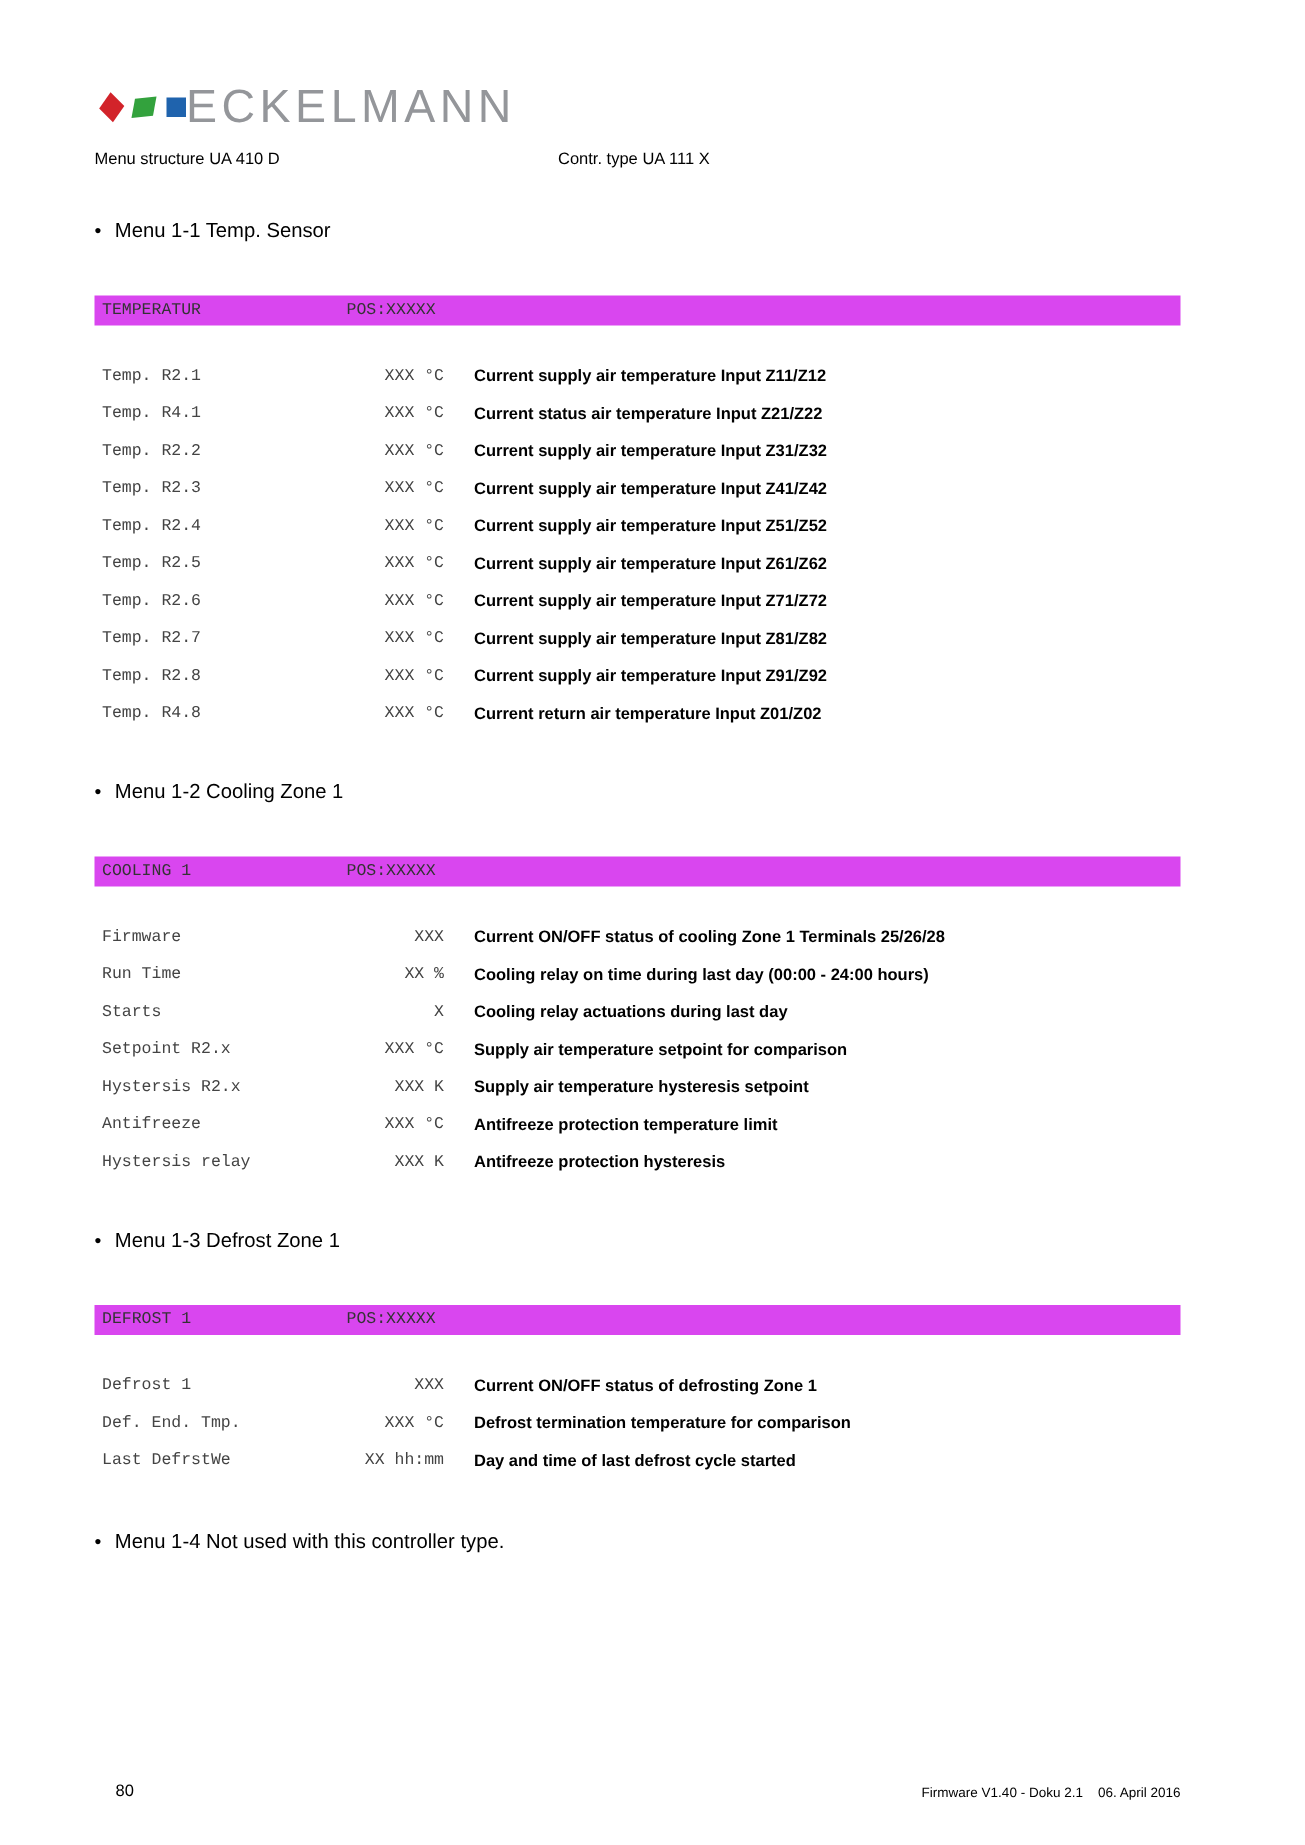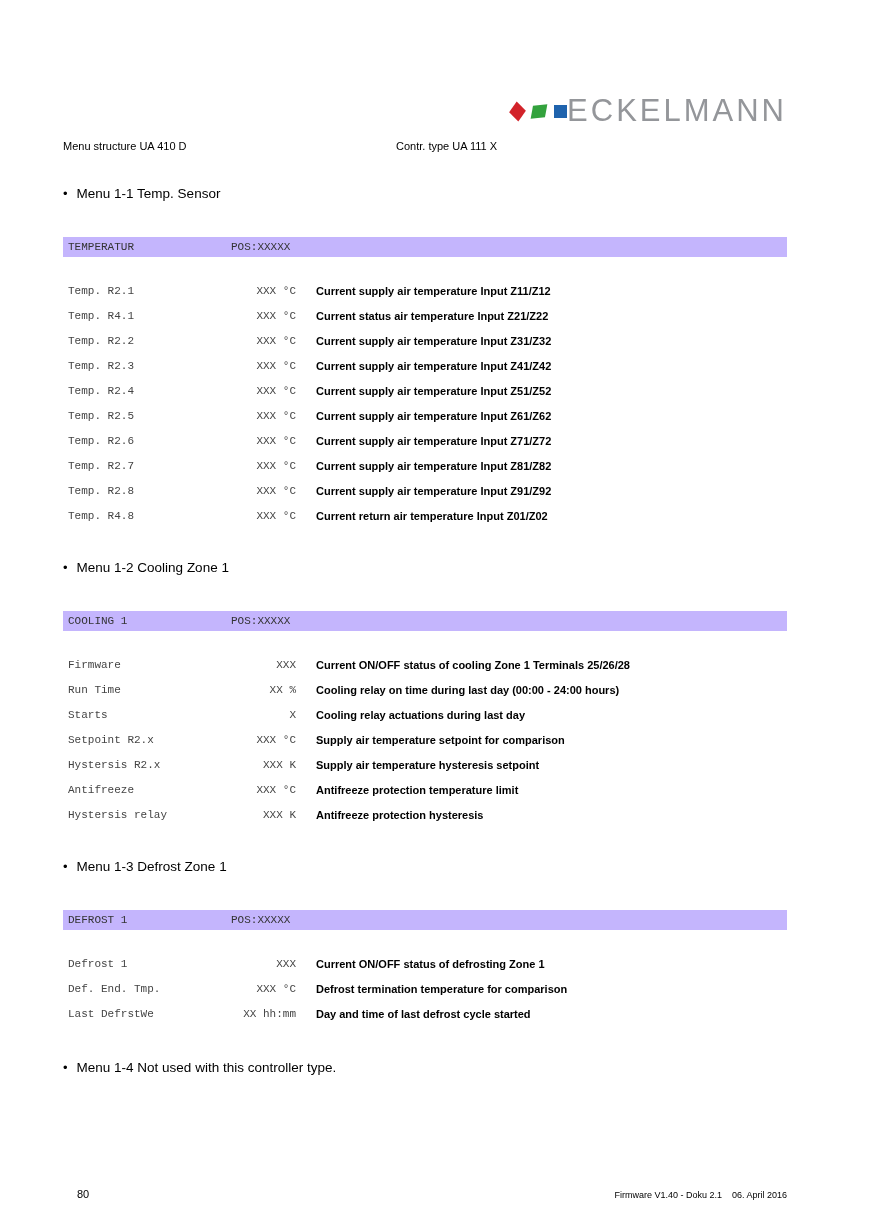--- a/index.html
+++ b/index.html
@@ -1,35 +1,35 @@
 <!DOCTYPE html>
 <html><head>
 <meta charset="utf-8">
 <style>
   html,body{margin:0;padding:0;background:#ffffff;}
   .page{width:870px;height:1230px;margin:0 auto;background:#ffffff;position:relative;
         font-family:"Liberation Sans",sans-serif;color:#000;overflow:hidden;}
 
   
   .header{padding:58px 83px 0 63px;}
-  .logo-row{display:flex;justify-content:flex-end;align-items:flex-start;margin-top:40px;}
+  .logo-row{display:flex;justify-content:flex-start;align-items:flex-start;}
   .logo-marks{display:flex;align-items:center;gap:8px;height:26px;padding-left:5px;}
   .mark{display:inline-block;}
   .mark-red{width:13px;height:13px;background:#d2232a;transform:rotate(45deg) skewX(10deg);}
   .mark-green{width:14px;height:13px;background:#33a23d;transform:skewX(-16deg) rotate(-6deg);}
   .mark-blue{width:13px;height:13px;background:#1f63ad;}
   .wordmark{font-size:31px;letter-spacing:3px;color:#94969a;font-weight:400;line-height:30px;margin-top:-2px;}
   .doc-line{position:relative;margin-top:14px;font-size:11px;height:14px;}
-  .doc-center{position:absolute;left:309px;top:0;margin-left:24px;}
+  .doc-center{position:absolute;left:309px;top:0;}
 
   
   .section-title{margin:32px 0 0 63px;font-size:13.5px;font-weight:400;display:flex;align-items:center;gap:9px;}
   .bullet{font-size:13px;line-height:1;}
   .data-table{margin:36px 83px 0 63px;}
-  .t-head{background:#c4b5fd;height:20px;display:flex;align-items:center;padding-left:5px;
+  .t-head{background:#d946ef;height:20px;display:flex;align-items:center;padding-left:5px;
           font-family:"Liberation Mono","DejaVu Sans Mono",monospace;font-size:11px;color:#333;}
   .t-head .h-name{width:163px;}
   .t-body{padding-top:21px;}
   .t-row{height:25px;display:flex;align-items:center;padding-left:5px;}
   .c-name{width:163px;font-family:"Liberation Mono","DejaVu Sans Mono",monospace;font-size:11px;color:#444;white-space:pre;}
   .c-value{width:65px;text-align:right;font-family:"Liberation Mono","DejaVu Sans Mono",monospace;font-size:11px;color:#444;white-space:pre;}
   .c-desc{margin-left:20px;font-size:11px;color:#000;font-weight:bold;}
 
   .note{margin:34px 0 0 63px;font-size:13.5px;display:flex;align-items:center;gap:9px;}
 

